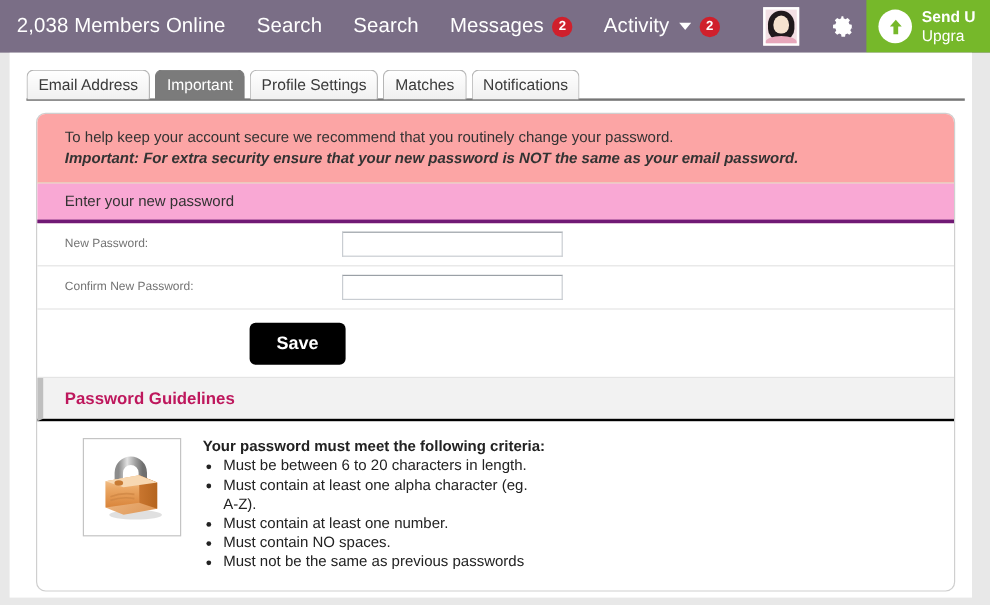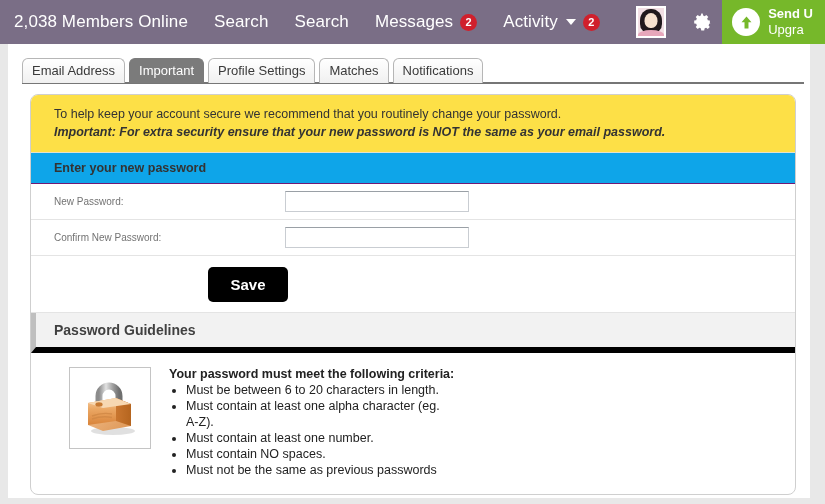--- a/index.html
+++ b/index.html
@@ -202,35 +202,35 @@
   .panel-header {
     background: #dcdcdc;
     padding: 9px 0 9px 18px;
     font-size: 14.5px;
     font-weight: bold;
     color: #2f2f2f;
     border-left: 5px solid #bfbfbf;
     border-bottom: 1px solid #cfcfcf;
   }
   .notice {
-    background: #fde047;
+    background: #fca5a5;
     border-bottom: 1px solid #e3e2cc;
     padding: 10px 18px 11px 23px;
     font-size: 12.5px;
     color: #333333;
     line-height: 1.45;
   }
   .notice .bold { font-weight: bold; font-style: italic; }
 
   .subhead {
-    background: #0ea5e9;
-    border-bottom: 1px solid #701a75;
+    background: #f9a8d4;
+    border-bottom: 3px solid #701a75;
     padding: 8px 0 8px 23px;
     font-size: 12.5px;
-    font-weight: bold;
+    font-weight: normal;
     color: #333333;
   }
   .form-row {
     display: flex;
     align-items: center;
     border-bottom: 1px solid #e4e4e4;
     height: 36px;
     padding-left: 23px;
   }
   .form-label {
@@ -265,26 +265,26 @@
     font-size: 15px;
     font-weight: bold;
     border: none;
     border-radius: 5px;
     padding: 9px 22px;
     cursor: pointer;
   }
 
   .guidelines-header {
     background: #f2f2f2;
-    border-bottom: 6px solid #000000;
+    border-bottom: 2px solid #000000;
     border-left: 5px solid #bfbfbf;
     padding: 9px 0 9px 18px;
     font-size: 14px;
     font-weight: bold;
-    color: #404040;
+    color: #be185d;
   }
   .guidelines-body {
     display: flex;
     padding: 14px 0 16px 38px;
     gap: 18px;
   }
   .lock-box {
     width: 82px; height: 82px;
     border: 1px solid #c4c4c4;
     background: #ffffff;

